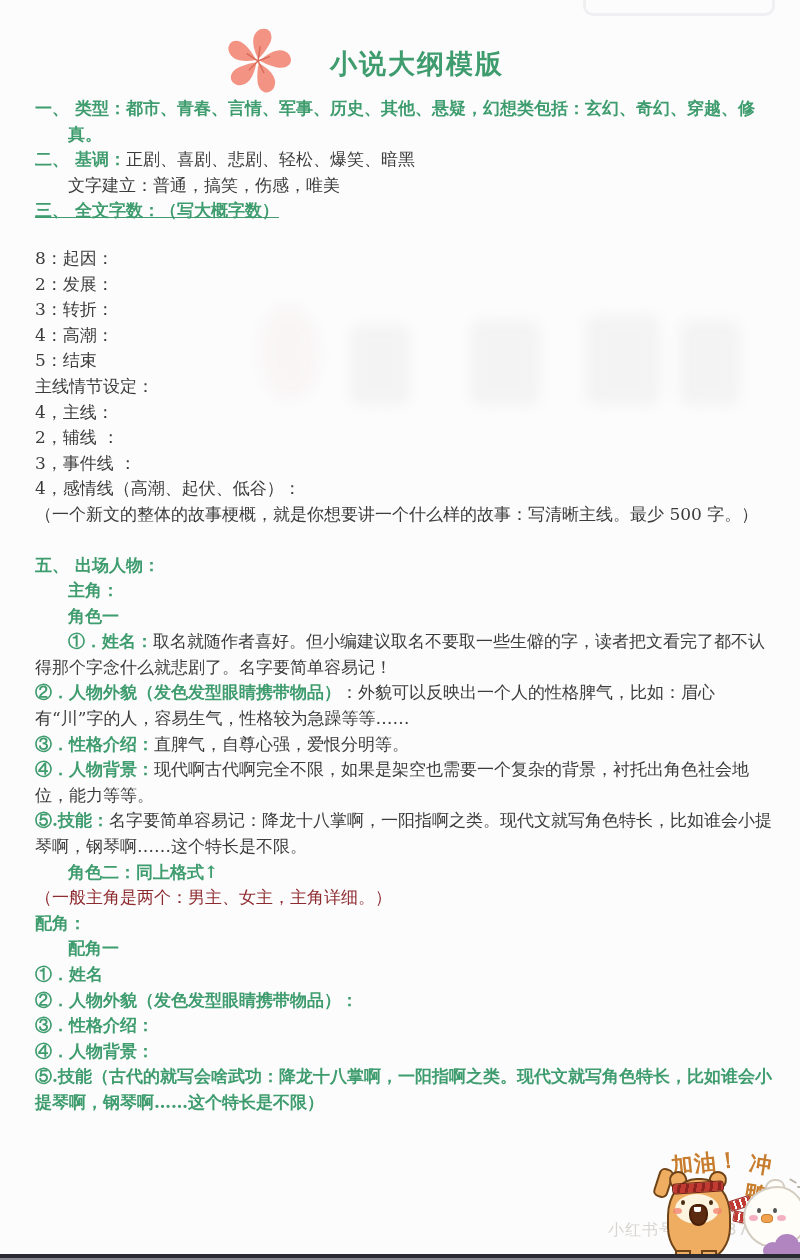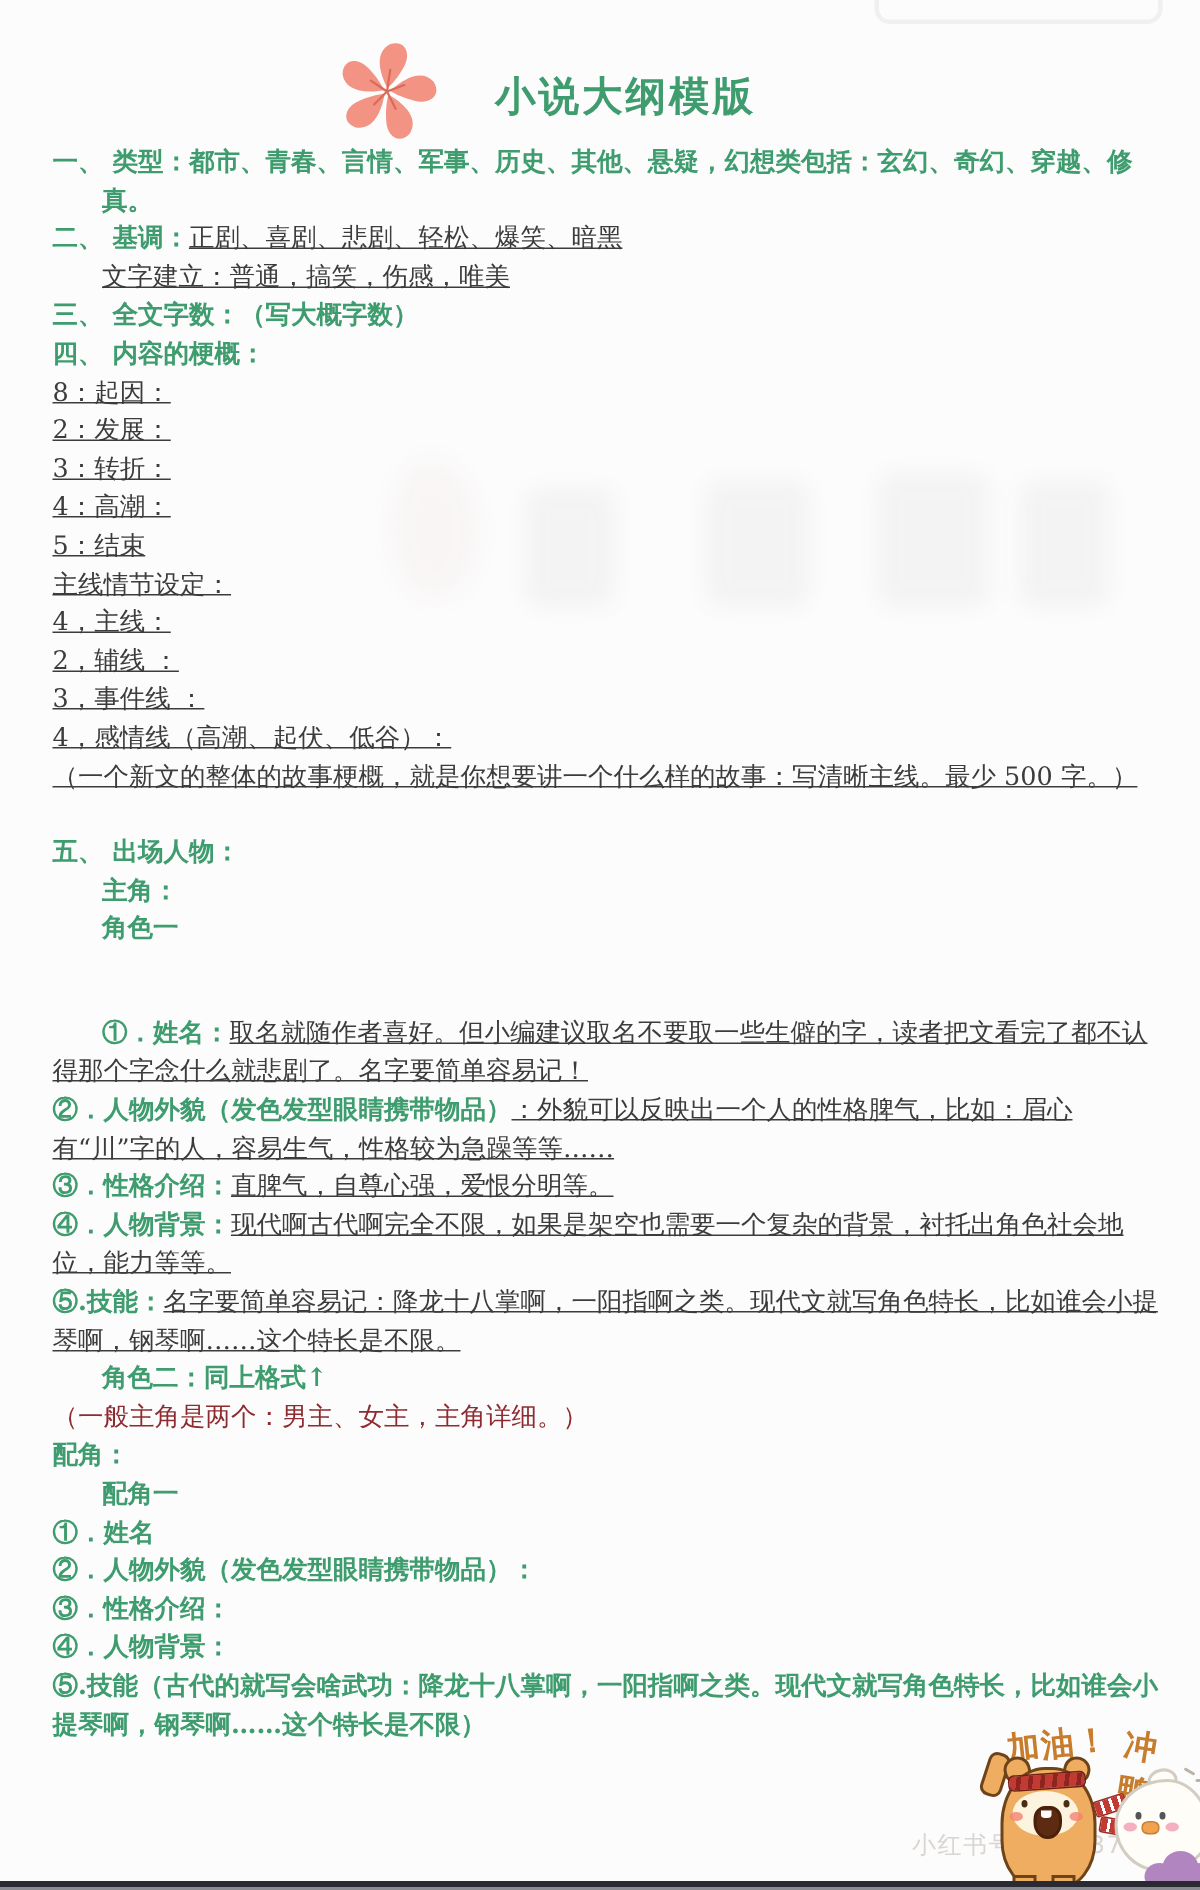--- a/index.html
+++ b/index.html
@@ -18,26 +18,26 @@
     position:absolute;left:330px;top:24px;
     font-size:27px;font-weight:700;color:#3e9c6e;letter-spacing:2px;
   }
   
   .content{
     position:absolute;top:96px;left:35px;right:27px;
     font-size:17px;line-height:25.6px;
   }
   .ln{margin:0;}
   .g{color:#3e9c6e;font-weight:700;}
-  .ink{color:#3c3c3c;font-weight:400;text-decoration:underline;}
+  .ink{color:#3c3c3c;font-weight:400;}
   .red{color:#8e2b30;font-weight:400;}
   .hang{padding-left:33px;text-indent:-33px;}      
   .ind1{margin-left:33px;}                          
-  .fli{text-indent:33px;margin-top:44px;}                           
-  .gap-after{}
+  .fli{text-indent:33px;}                           
+  .gap-after{margin-bottom:22px;text-decoration:underline;}
   .gap-after-lg{margin-bottom:25px;}
   
   .center-wm{position:absolute;top:300px;left:230px;width:520px;height:130px;
     filter:blur(7px);opacity:.055;pointer-events:none;}
   .wm-blob{position:absolute;background:#6b6470;border-radius:10px;}
   .wm-flower{position:absolute;background:#c98a90;border-radius:45% 55% 50% 50%;}
   
   .top-artifact{position:absolute;top:-22px;left:583px;width:186px;height:32px;
     border:3px solid #f0eff2;border-radius:10px;background:transparent;}
   
@@ -142,21 +142,20 @@
     <div class="doc-title">小说大纲模版</div>
   </div>
 
   <div class="content">
 
     <p class="ln hang g">一、 类型：都市、青春、言情、军事、历史、其他、悬疑，幻想类包括：玄幻、奇幻、穿越、修真。</p>
     <p class="ln"><span class="g">二、 基调：</span><span class="ink">正剧、喜剧、悲剧、轻松、爆笑、暗黑</span></p>
     <p class="ln ind1 ink">文字建立：普通，搞笑，伤感，唯美</p>
     <p class="ln g gap-after">三、 全文字数：（写大概字数）</p>
 
-    <p class="ln g">四、 内容的梗概：</p>
     <p class="ln ink">8：起因：</p>
     <p class="ln ink">2：发展：</p>
     <p class="ln ink">3：转折：</p>
     <p class="ln ink">4：高潮：</p>
     <p class="ln ink">5：结束</p>
     <p class="ln ink">主线情节设定：</p>
     <p class="ln ink">4，主线：</p>
     <p class="ln ink">2，辅线 ：</p>
     <p class="ln ink">3，事件线 ：</p>
     <p class="ln ink">4，感情线（高潮、起伏、低谷）：</p>

